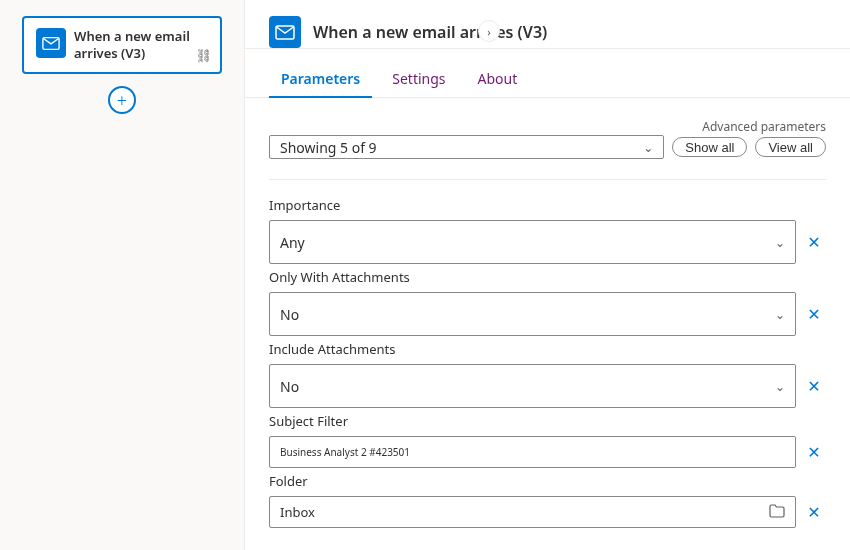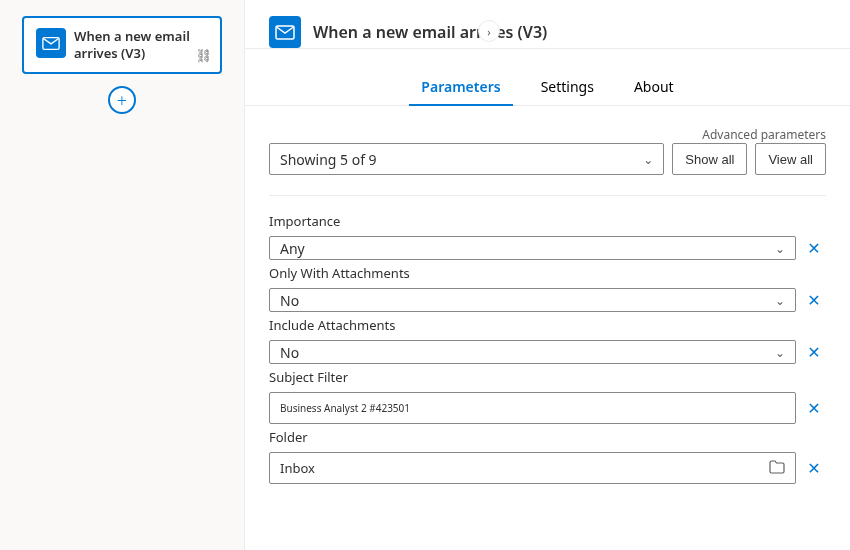--- a/index.html
+++ b/index.html
@@ -144,31 +144,30 @@
     .panel-header-title {
       font-size: 16px;
       font-weight: 600;
       color: #323130;
       flex: 1;
     }
 
     
     .tabs {
       display: flex;
-      gap: 16px;
+      gap: 8px;
       padding: 0 24px;
       border-bottom: 1px solid #edebe9;
-      margin-top: 20px;
-      justify-content: center;
+      margin-top: 12px;
     }
 
     .tab {
       padding: 8px 12px;
       font-size: 14px;
-      color: #000000;
+      color: #701a75;
       cursor: pointer;
       border-bottom: 2px solid transparent;
       margin-bottom: -1px;
     }
 
     .tab.active {
       color: #0078d4;
       border-bottom: 2px solid #0078d4;
       font-weight: 600;
     }
@@ -189,41 +188,41 @@
 
     .advanced-params-row {
       display: flex;
       align-items: center;
       gap: 8px;
       margin-bottom: 20px;
     }
 
     .showing-dropdown {
       flex: 1;
-      height: 32px;
+      height: 24px;
       border: 1px solid #8a8886;
       border-radius: 2px;
       padding: 0 10px;
       display: flex;
       align-items: center;
       justify-content: space-between;
       cursor: pointer;
       background: #fff;
     }
 
     .showing-dropdown .chevron {
       color: #605e5c;
       font-size: 12px;
     }
 
     .btn-show-all, .btn-clear-all {
-      height: 32px;
+      height: 20px;
       padding: 0 12px;
       border: 1px solid #8a8886;
-      border-radius: 2px;
+      border-radius: 10px;
       background: #fff;
       cursor: pointer;
       font-size: 13px;
       color: #323130;
       white-space: nowrap;
     }
 
     
     .field-group {
       margin-bottom: 4px;
@@ -236,21 +235,21 @@
     }
 
     .field-row {
       display: flex;
       align-items: center;
       gap: 6px;
     }
 
     .field-select {
       flex: 1;
-      height: 24px;
+      height: 44px;
       border: 1px solid #8a8886;
       border-radius: 2px;
       padding: 0 10px;
       display: flex;
       align-items: center;
       justify-content: space-between;
       cursor: pointer;
       background: #fff;
     }
 

